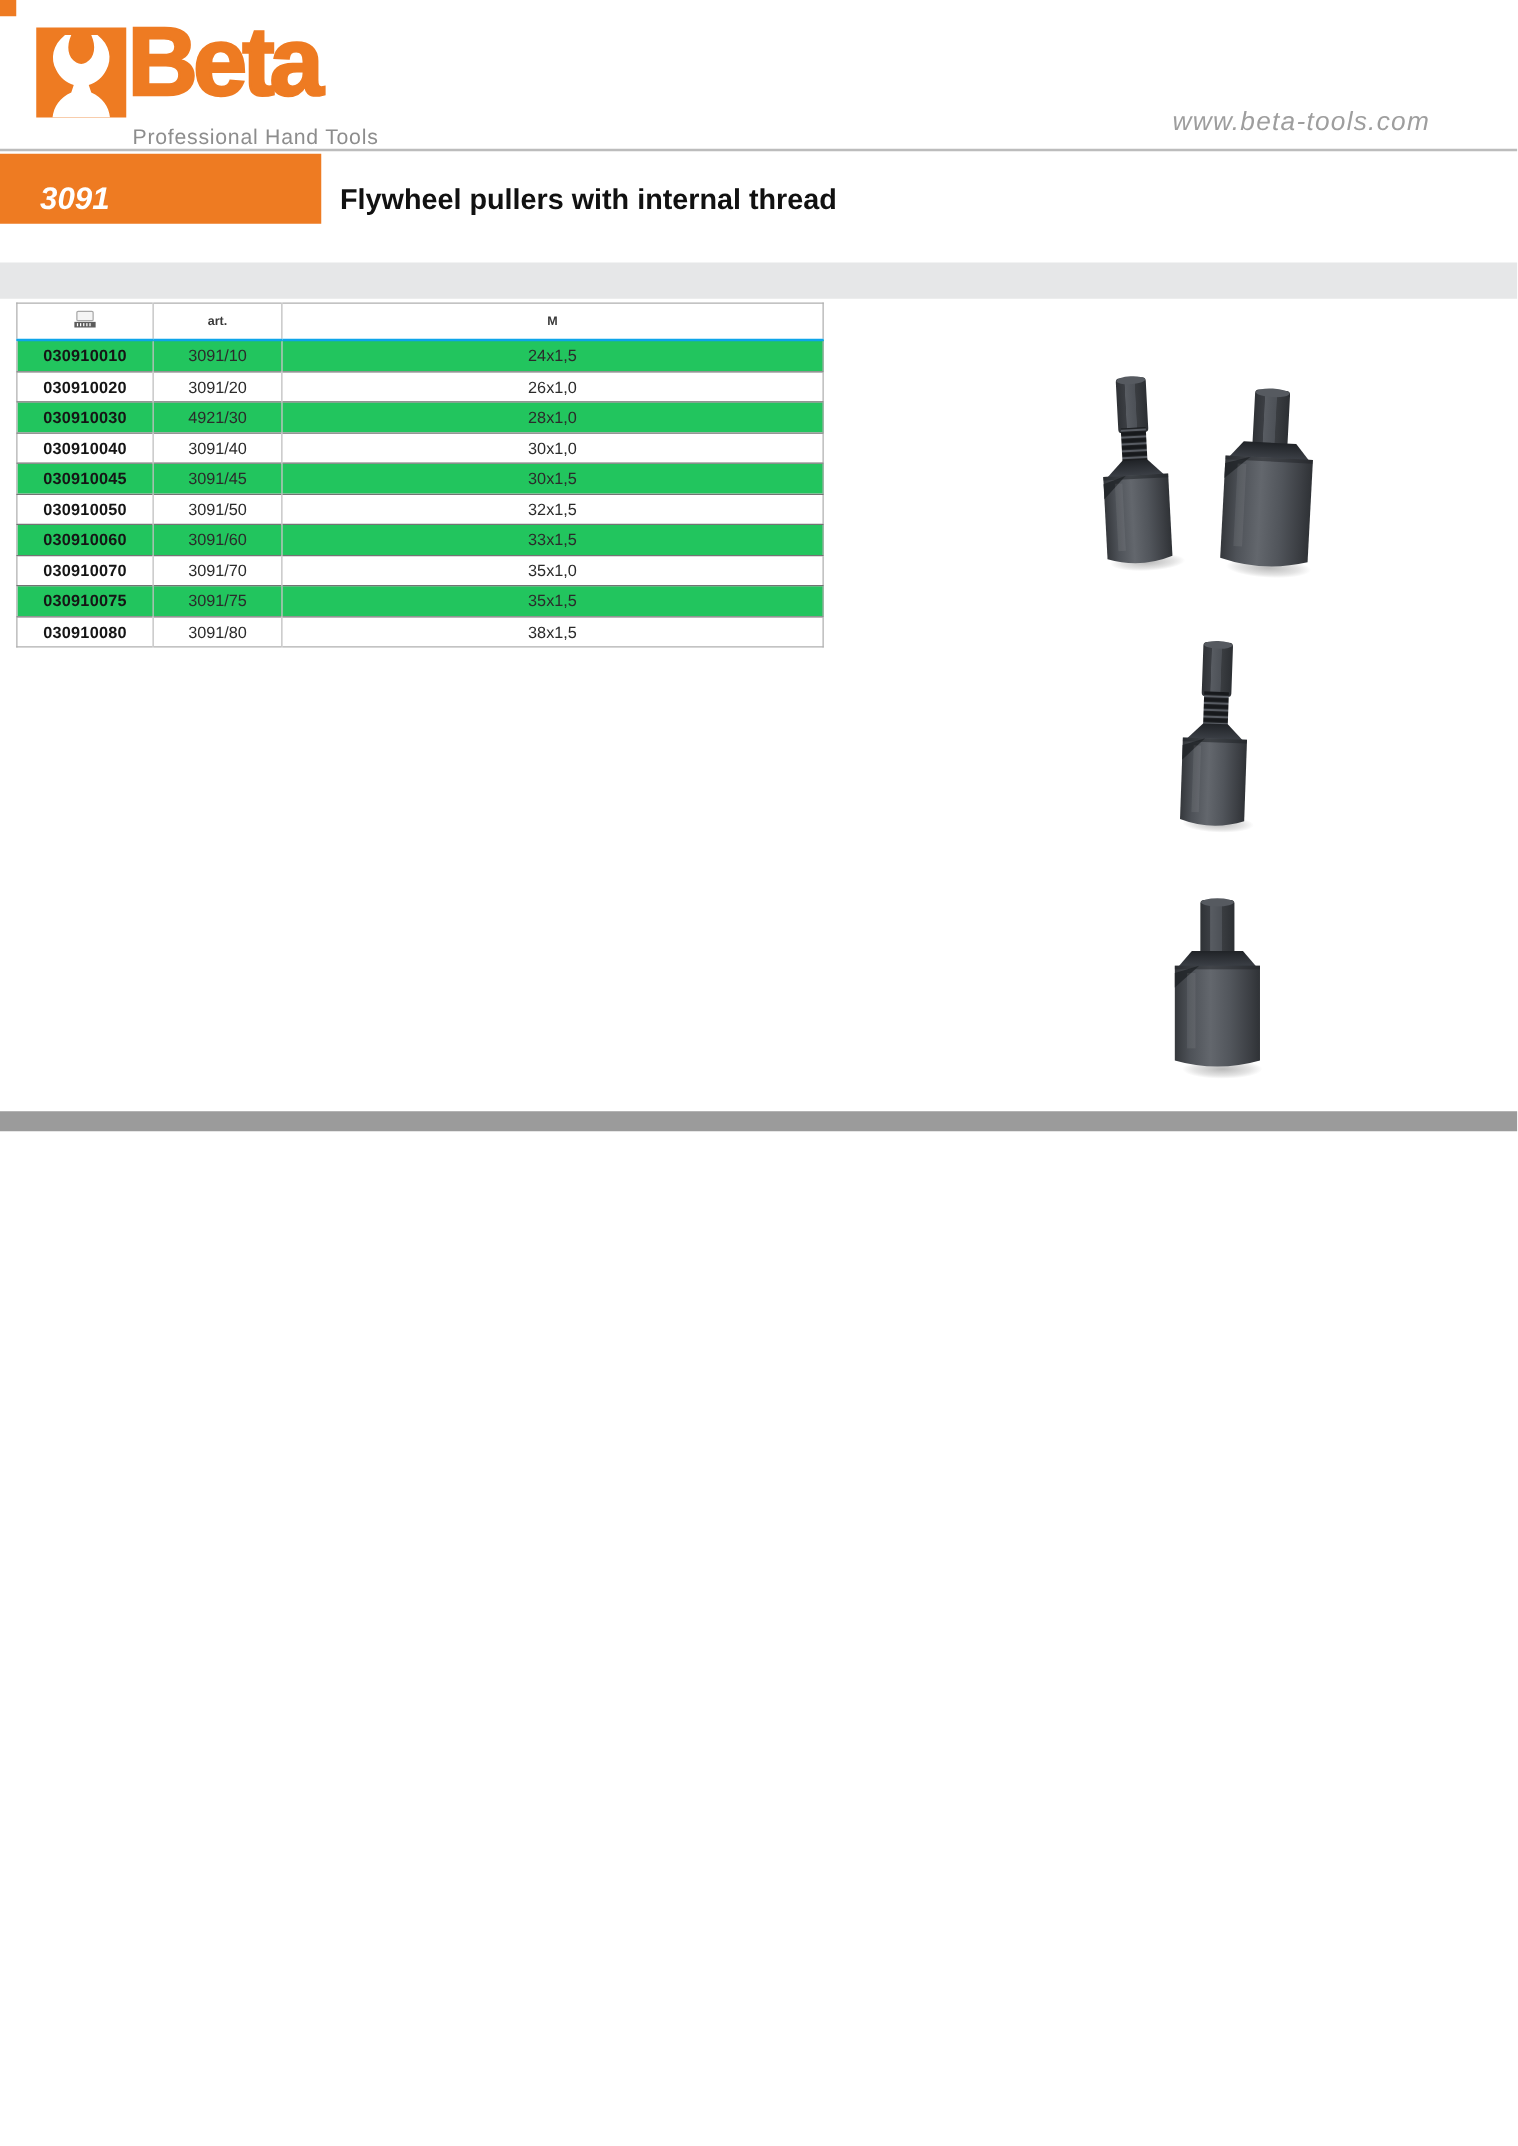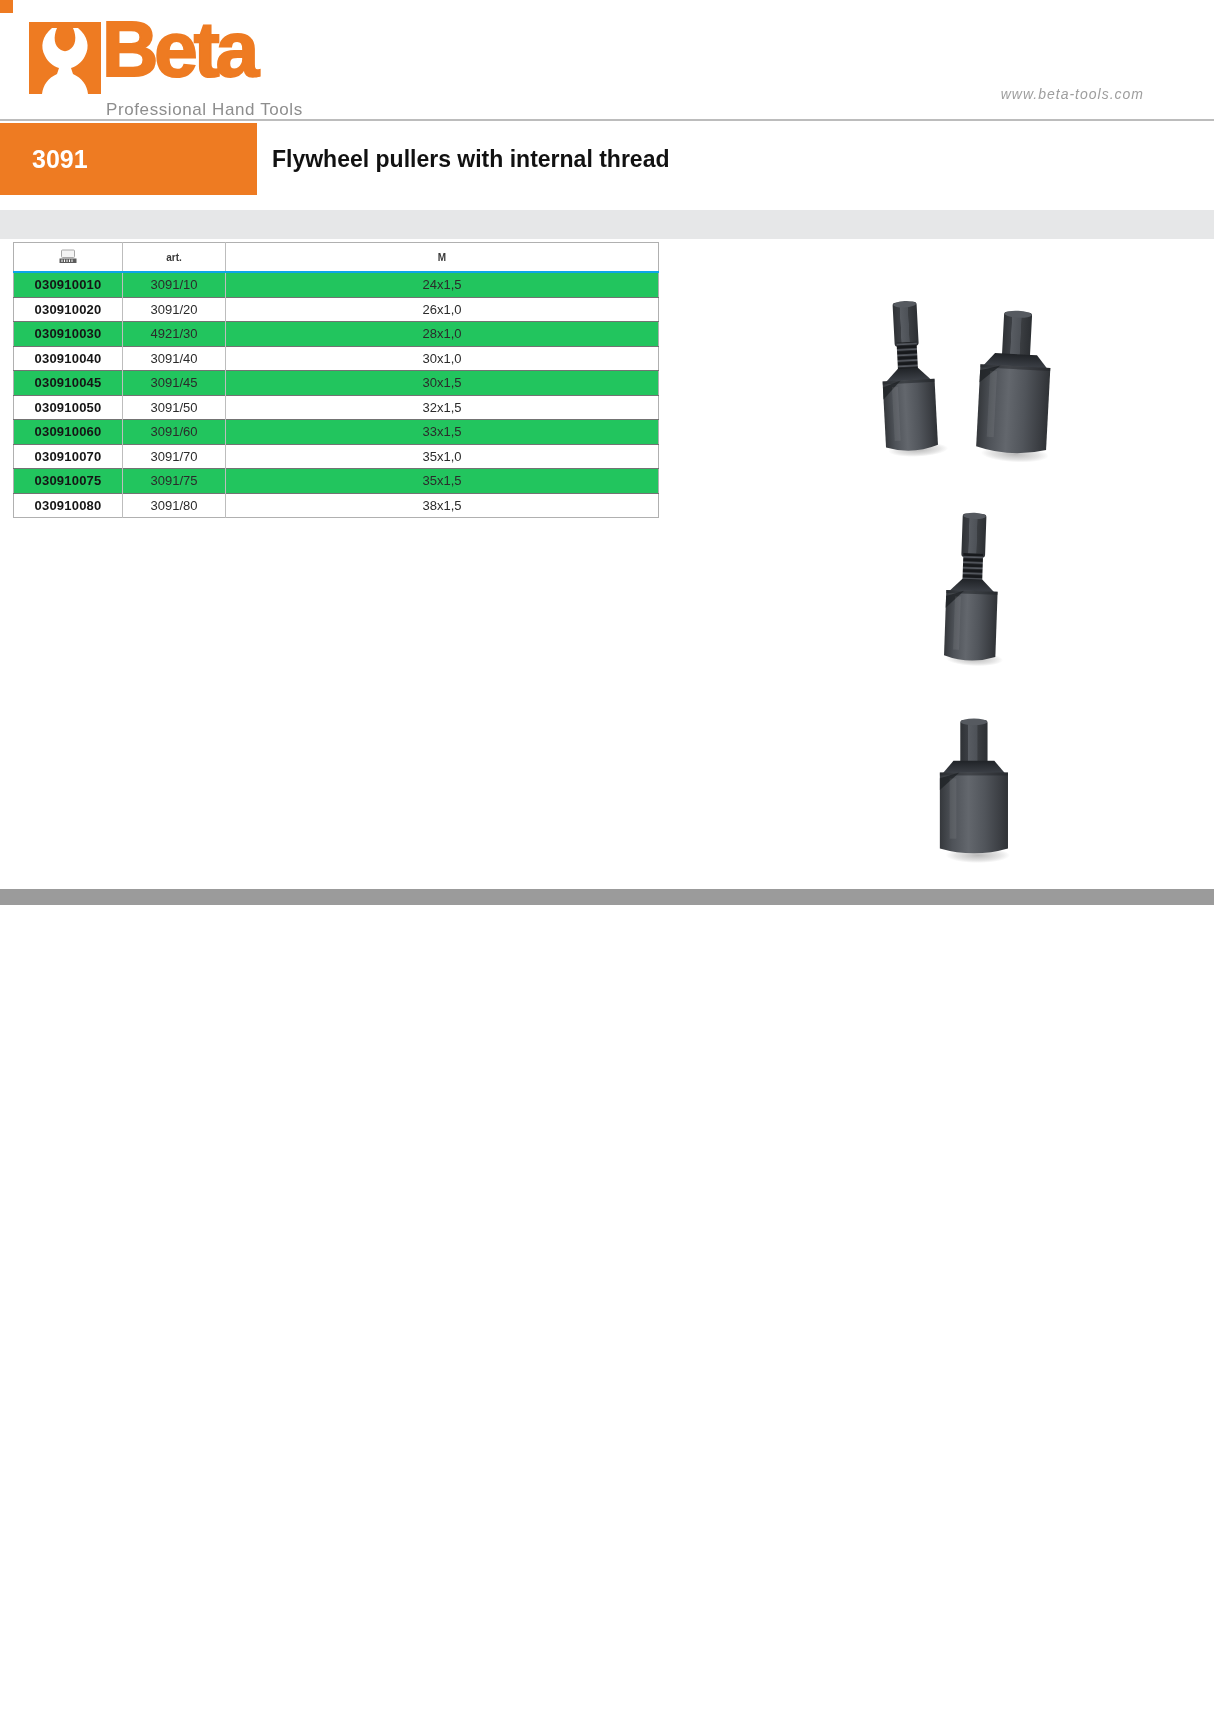--- a/index.html
+++ b/index.html
@@ -9,27 +9,27 @@
   
   .corner-chip{position:absolute;left:0;top:0;width:13px;height:13px;background:#EE7B22;}
 
   
   .logo-box{position:absolute;left:29px;top:22px;width:72px;height:72px;background:#EE7B22;}
   .logo-box svg{display:block;width:100%;height:100%;}
   .wordmark{position:absolute;left:102px;top:10px;font-size:78px;line-height:1;font-weight:900;
             color:#EE7B22;letter-spacing:-4px;-webkit-text-stroke:2px #EE7B22;}
   .tagline{position:absolute;left:106px;top:100px;font-size:17px;color:#8d8d8d;letter-spacing:.6px;}
 
-  .site-url{position:absolute;right:70px;top:86px;font-size:14px;font-style:italic;
+  .site-url{position:absolute;right:70px;top:86px;font-size:21px;font-style:italic;
             color:#9e9e9e;letter-spacing:1px;font-weight:500;}
 
   .top-rule{position:absolute;left:0;top:119px;width:1214px;height:2px;background:#bcbcbc;}
 
   
-  .code-bar{position:absolute;left:0;top:123px;width:257px;height:72px;background:#EE7B22;}
+  .code-bar{position:absolute;left:0;top:123px;width:257px;height:56px;background:#EE7B22;font-style:italic;}
   .code-bar span{display:block;padding-left:32px;line-height:72px;font-size:25px;font-weight:bold;color:#fff;}
   .page-title{position:absolute;left:272px;top:123px;height:72px;line-height:72px;
               font-size:23px;font-weight:bold;color:#111;text-align:center;}
 
   .gray-band{position:absolute;left:0;top:210px;width:1214px;height:29px;background:#E6E7E8;}
 
   
   .spec-table{position:absolute;left:13px;top:242px;width:645px;border-collapse:collapse;
               table-layout:fixed;border:1px solid #b0b0b0;}
   .spec-table col.c1{width:109px;}

